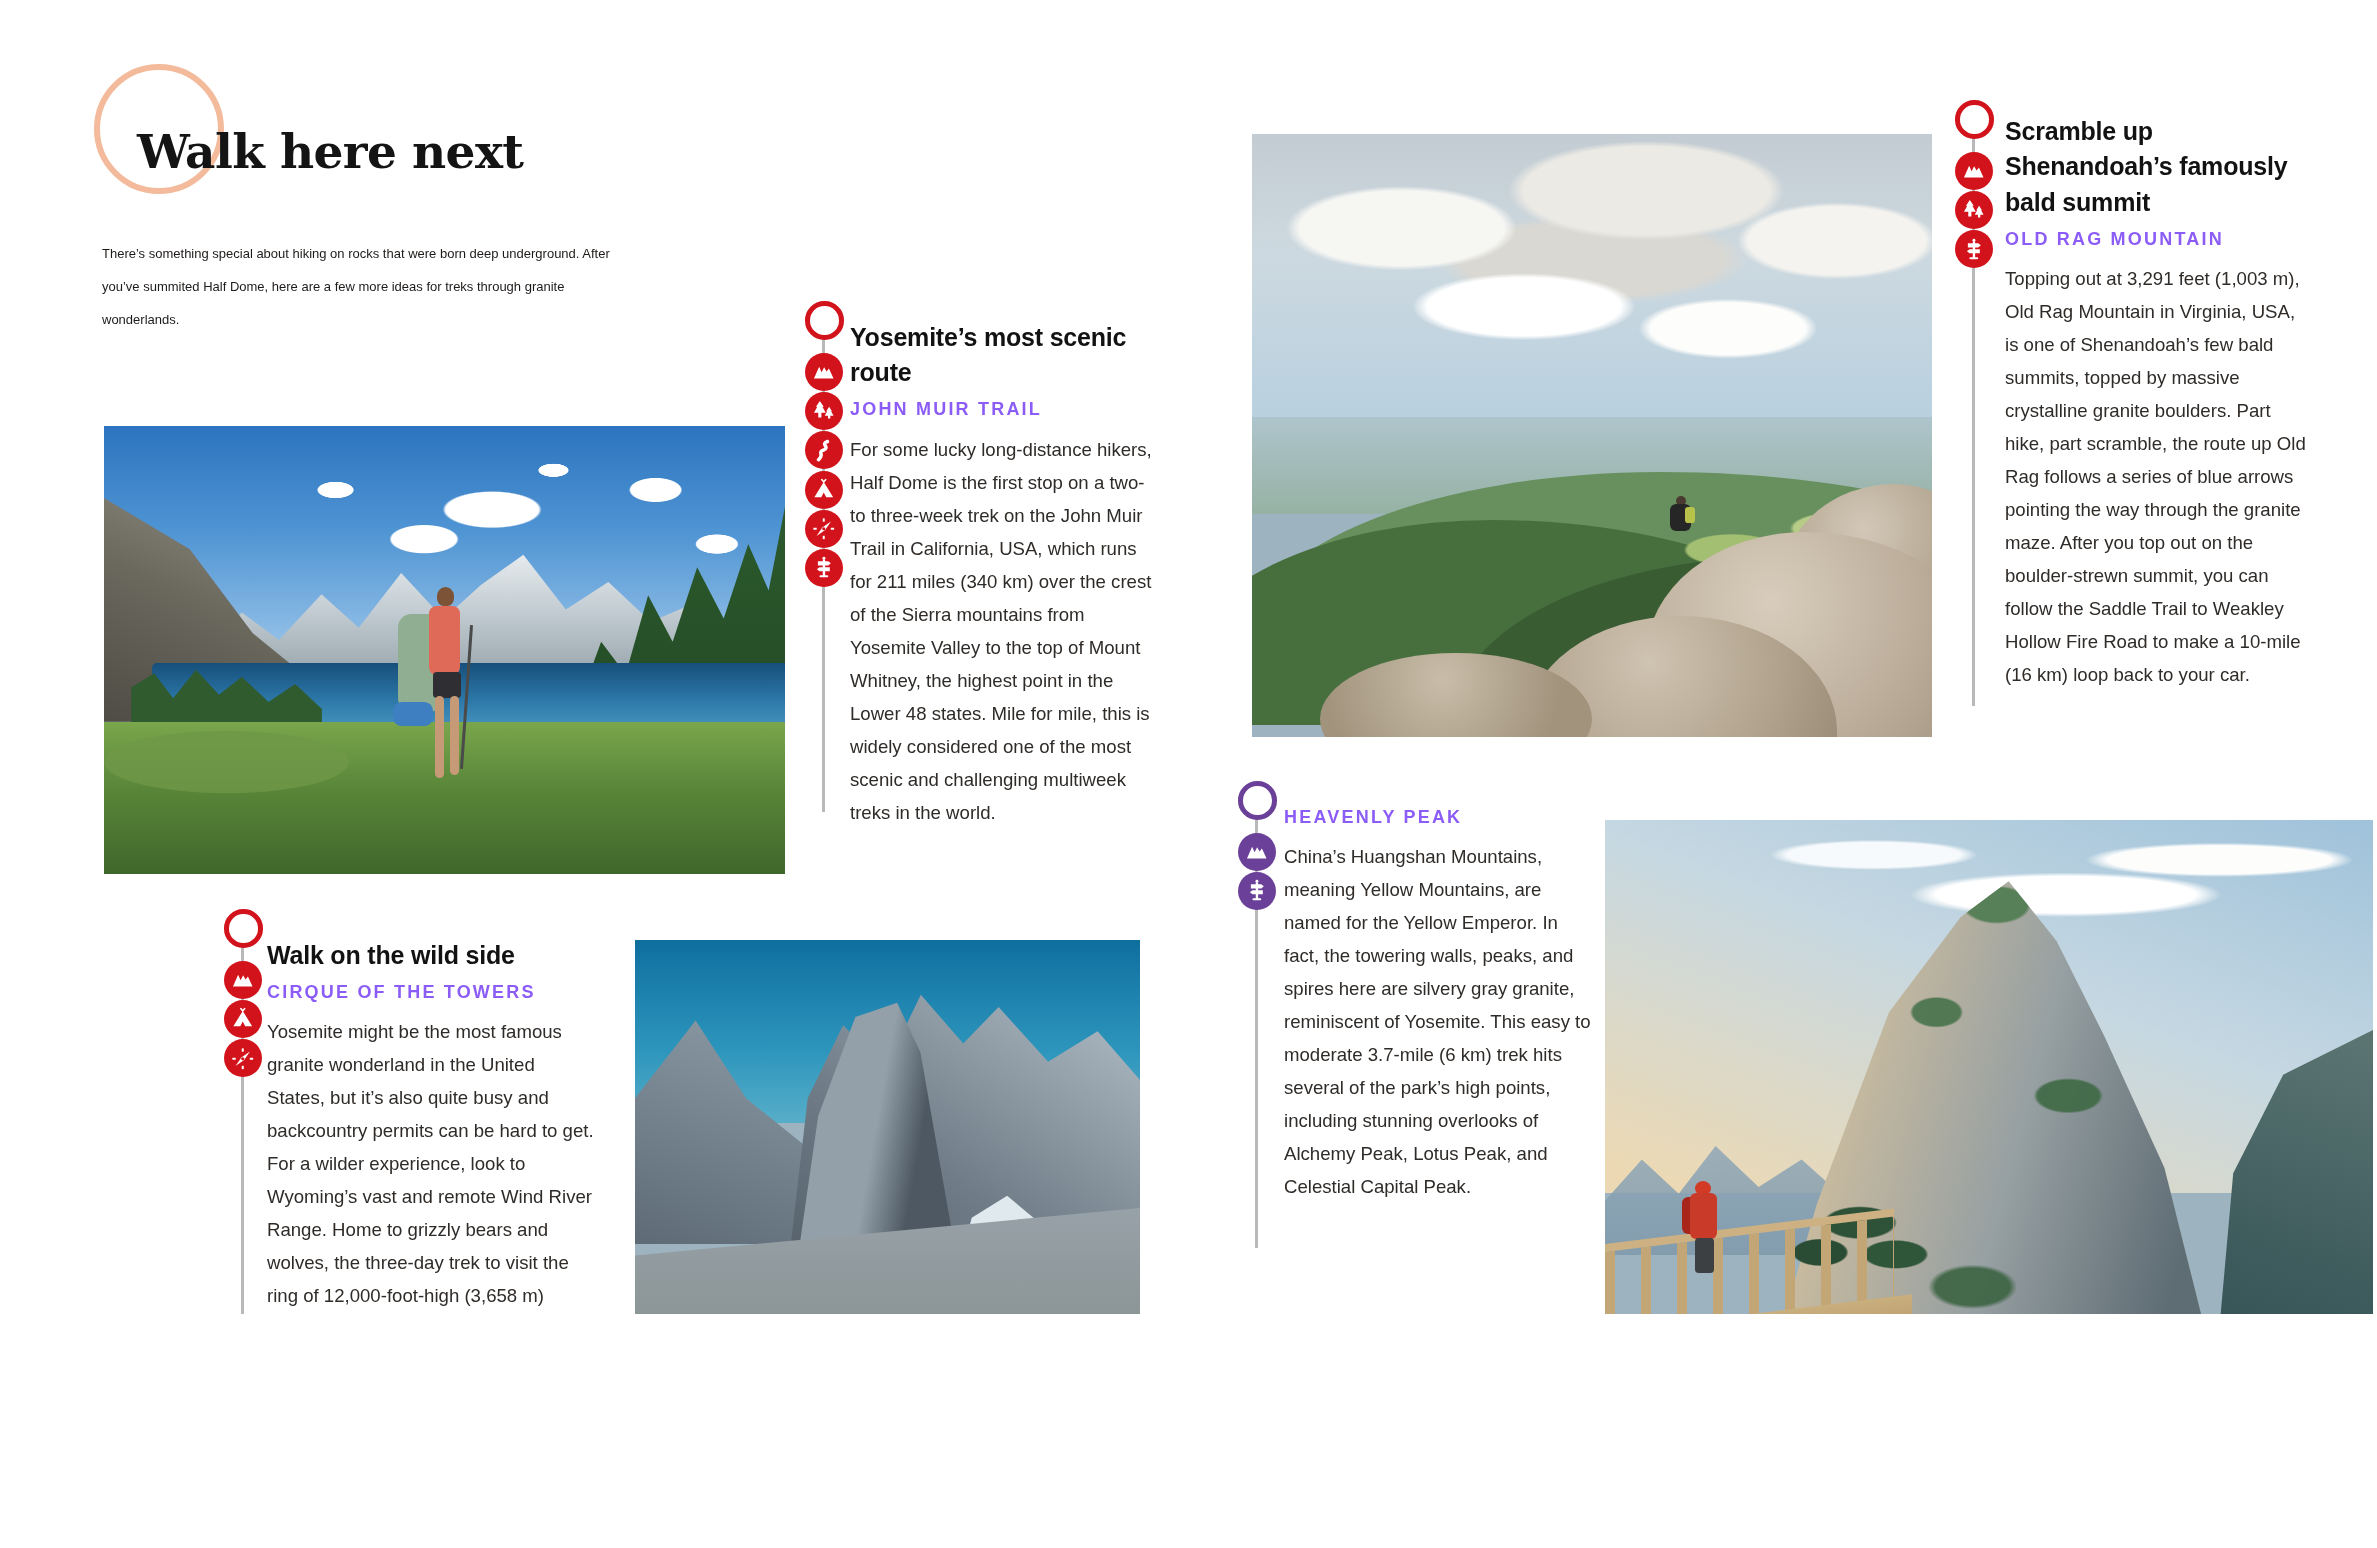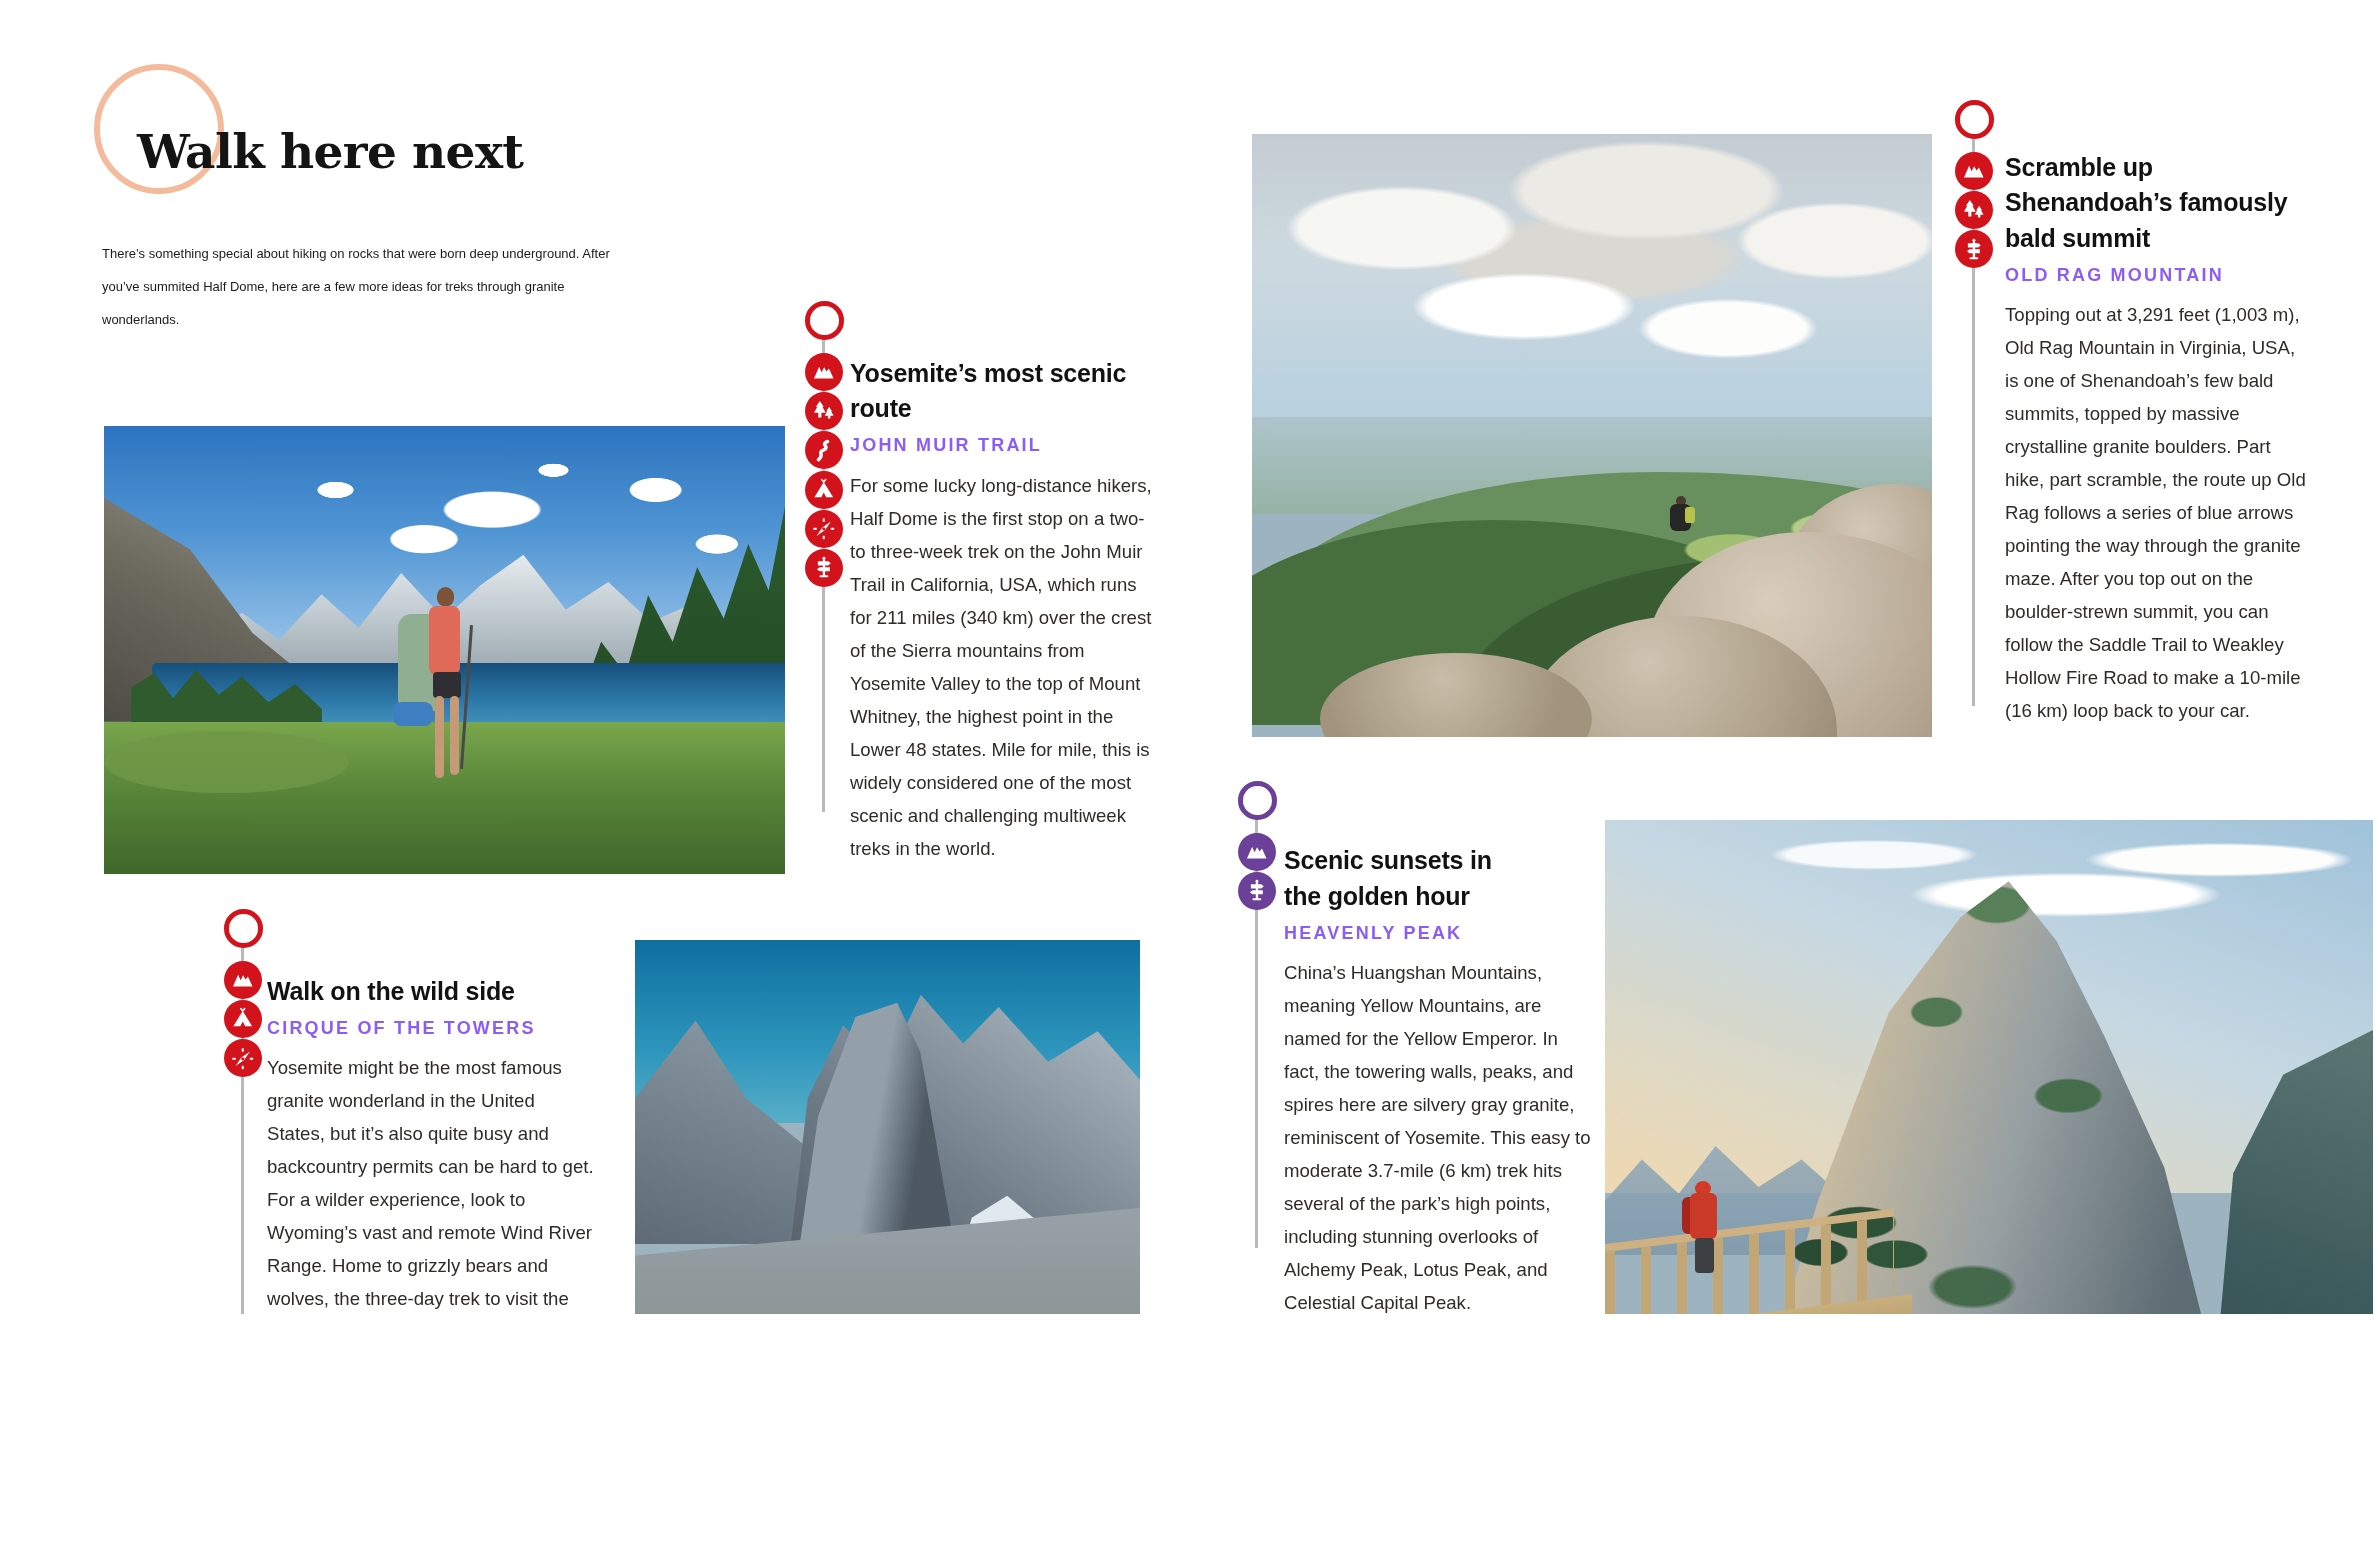--- a/index.html
+++ b/index.html
@@ -16,21 +16,21 @@
   
   .section{position:absolute;}
   .rail{position:absolute;left:0;top:0;width:38px;}
   .rail-line{position:absolute;left:17.3px;width:3.1px;background:#b9b9b9;top:19px;}
   .open-circle{position:absolute;left:0;top:0;width:28.5px;height:28.5px;border:5px solid var(--ac);
                border-radius:50%;background:#fff;}
   .icons{position:absolute;left:0;top:52px;display:flex;flex-direction:column;gap:1.2px;}
   .icon-dot{width:38px;height:38px;border-radius:50%;background:var(--ac);
             display:flex;align-items:center;justify-content:center;color:var(--ac);}
   .icon-dot svg{width:23.5px;height:23.5px;fill:#fff;}
-  .col{position:absolute;margin-top:36px;}
+  .col{position:absolute;}
   .sec-title{margin:0 0 8.7px 0;font-weight:bold;font-size:25px;line-height:1.42;color:#121212;letter-spacing:-0.2px;}
   .sec-sub{margin:0 0 12.4px 0;font-weight:bold;font-size:18px;letter-spacing:2.2px;color:#8b5cf6;}
   .sec-body{margin:0;font-size:18.6px;line-height:33px;color:#2f2b28;}
 
   
   .footer{position:absolute;top:1483px;display:flex;align-items:baseline;gap:26px;}
   .folio{font-weight:bold;font-size:21.7px;color:#e0141c;font-family:"Liberation Sans",sans-serif;}
   .footer-label{font-family:"DejaVu Serif",serif;font-size:21px;color:#1a1a1a;}
 
   
@@ -368,21 +368,20 @@
             </svg>
           </div>
           <div class="icon-dot">
             <svg viewBox="0 0 24 24">
               <use href="#sym-signpost"></use>
             </svg>
           </div>
         </div>
     </div>
     <div class="col" style="left:46px;top:26px;width:334px;">
-      <h2 class="sec-title" style="max-width:223px;">Scenic sunsets in the golden hour</h2>
       <div class="sec-sub">HEAVENLY PEAK</div>
       <p class="sec-body" style="width:310px;">China’s Huangshan Mountains, meaning Yellow Mountains, are named for the Yellow Emperor. In fact, the towering walls, peaks, and spires here are silvery gray granite, reminiscent of Yosemite. This easy to moderate 3.7-mile (6 km) trek hits several of the park’s high points, including stunning overlooks of Alchemy Peak, Lotus Peak, and Celestial Capital Peak.</p>
     </div>
   </div>
 
   <div class="photo" id="ph4">
     <div class="p4-sky"></div>
     <div class="p4-streaks"></div>
     <div class="p4-far"></div>
     <div class="p4-peak"></div>

